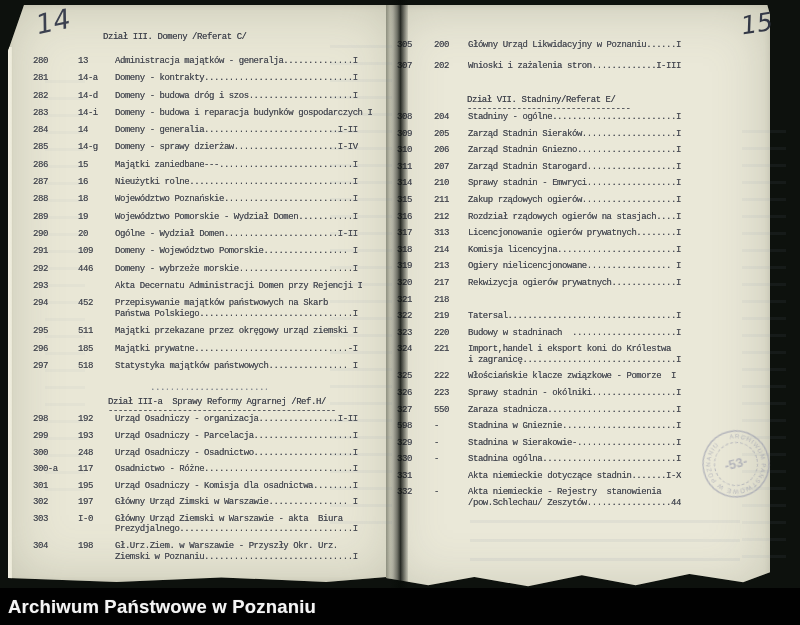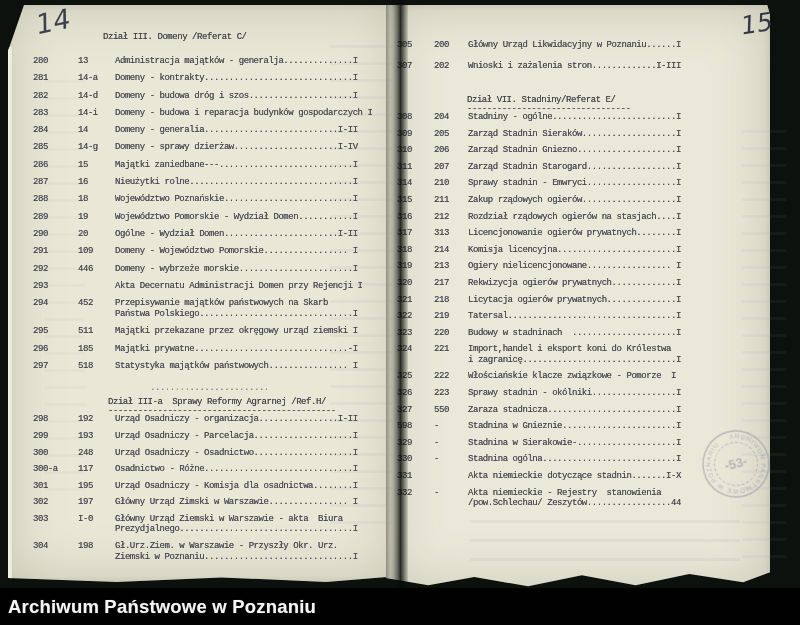--- a/index.html
+++ b/index.html
@@ -22,21 +22,21 @@
         background:linear-gradient(90deg,rgba(8,12,8,0) 0,rgba(8,12,8,0.5) 40%,rgba(8,12,8,0.85) 58%,rgba(8,12,8,0.1) 100%);}
   
   .page{font-size:9px;letter-spacing:-0.45px;color:#474a52;
         text-shadow:0 0 0.5px rgba(62,66,78,0.75);}
   .row{display:flex;align-items:baseline;white-space:pre;height:17.3px;line-height:11px;}
   .row .no{display:inline-block;width:45px;flex:none;}
   .row .sig{display:inline-block;width:37px;flex:none;}
   .row .tt{white-space:pre;}
   .page-right .row .no{width:37px;}
   .page-right .row .sig{width:34px;}
-  .row.tight{height:11px;}
+  .row.tight{height:11px;align-items:center;}
   .row.cont .no,.row.cont .sig{visibility:hidden;}
   .sec-head{height:12px;line-height:12px;white-space:pre;color:#41444d;}
   .sec-rule{height:9px;line-height:7px;letter-spacing:-0.45px;color:#4a4d55;}
   
   .page-left .blk-0{margin-left:70px;margin-bottom:13px;}
   .page-left .blk-1 .row{height:17.3px;}
   .page-left .blk-1 .row.tight{height:11px;}
   .page-left .blk-2{margin-left:117px;margin-top:5px;height:12px;line-height:10px;color:#8d939c;white-space:pre;}
   .page-left .blk-3{margin-left:75px;margin-top:1px;}
   .page-left .blk-4{margin-top:6px;}
@@ -125,21 +125,21 @@
         <div class="row"><span class="no">309</span><span class="sig">205</span><span class="tt">Zarząd Stadnin Sieraków...................I</span></div>
         <div class="row"><span class="no">310</span><span class="sig">206</span><span class="tt">Zarząd Stadnin Gniezno....................I</span></div>
         <div class="row"><span class="no">311</span><span class="sig">207</span><span class="tt">Zarząd Stadnin Starogard..................I</span></div>
         <div class="row"><span class="no">314</span><span class="sig">210</span><span class="tt">Sprawy stadnin - Emwryci..................I</span></div>
         <div class="row"><span class="no">315</span><span class="sig">211</span><span class="tt">Zakup rządowych ogierów...................I</span></div>
         <div class="row"><span class="no">316</span><span class="sig">212</span><span class="tt">Rozdział rządowych ogierów na stasjach....I</span></div>
         <div class="row"><span class="no">317</span><span class="sig">313</span><span class="tt">Licencjonowanie ogierów prywatnych........I</span></div>
         <div class="row"><span class="no">318</span><span class="sig">214</span><span class="tt">Komisja licencyjna........................I</span></div>
         <div class="row"><span class="no">319</span><span class="sig">213</span><span class="tt">Ogiery nielicencjonowane................. I</span></div>
         <div class="row"><span class="no">320</span><span class="sig">217</span><span class="tt">Rekwizycja ogierów prywatnych.............I</span></div>
-        <div class="row"><span class="no">321</span><span class="sig">218</span><span class="tt">Licytacja ogierów prywatnych..............I</span></div>
+        <div class="row"><span class="no">321</span><span class="sig">218</span></div>
         <div class="row"><span class="no">322</span><span class="sig">219</span><span class="tt">Tatersal..................................I</span></div>
         <div class="row"><span class="no">323</span><span class="sig">220</span><span class="tt">Budowy w stadninach  .....................I</span></div>
         <div class="row tight"><span class="no">324</span><span class="sig">221</span><span class="tt">Import,handel i eksport koni do Królestwa</span></div>
         <div class="row cont"><span class="no"></span><span class="sig"></span><span class="tt">i zagranicę...............................I</span></div>
         <div class="row"><span class="no">325</span><span class="sig">222</span><span class="tt">Włościańskie klacze związkowe - Pomorze  I</span></div>
         <div class="row"><span class="no">326</span><span class="sig">223</span><span class="tt">Sprawy stadnin - okólniki.................I</span></div>
         <div class="row"><span class="no">327</span><span class="sig">550</span><span class="tt">Zaraza stadnicza..........................I</span></div>
         <div class="row"><span class="no">598</span><span class="sig">-</span><span class="tt">Stadnina w Gnieznie.......................I</span></div>
         <div class="row"><span class="no">329</span><span class="sig">-</span><span class="tt">Stadnina w Sierakowie-....................I</span></div>
         <div class="row"><span class="no">330</span><span class="sig">-</span><span class="tt">Stadnina ogólna...........................I</span></div>

